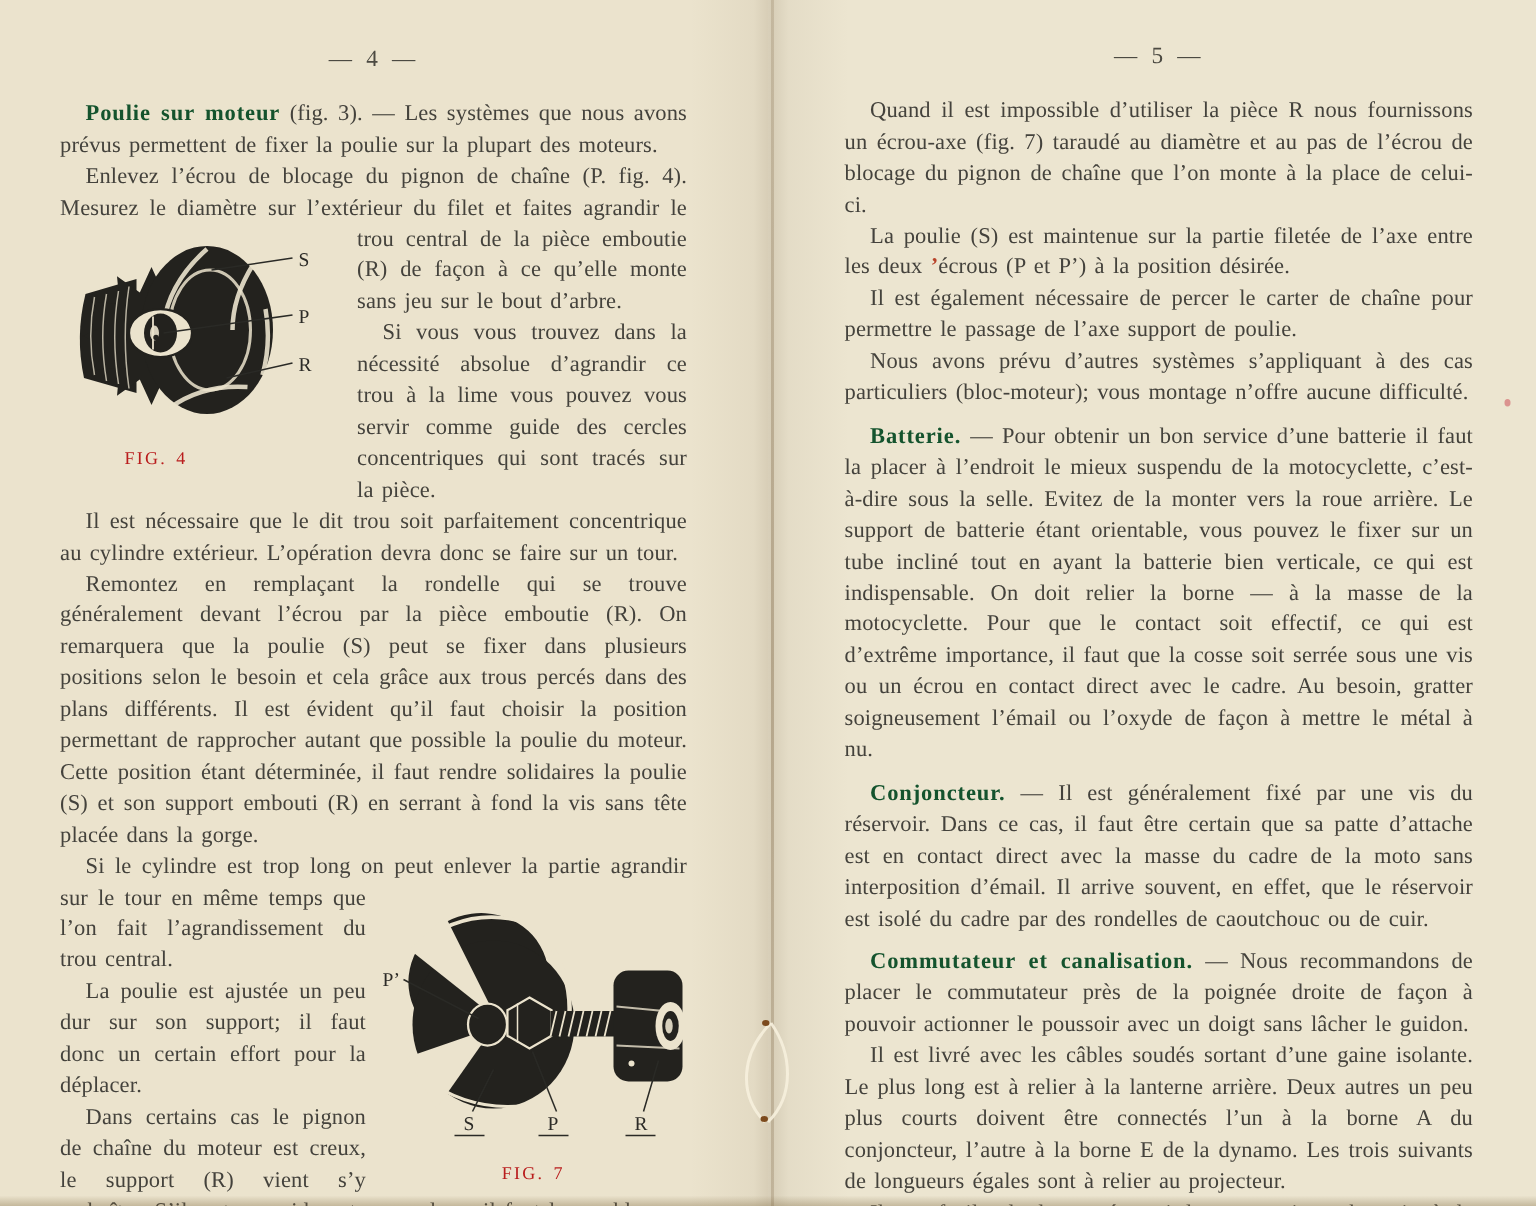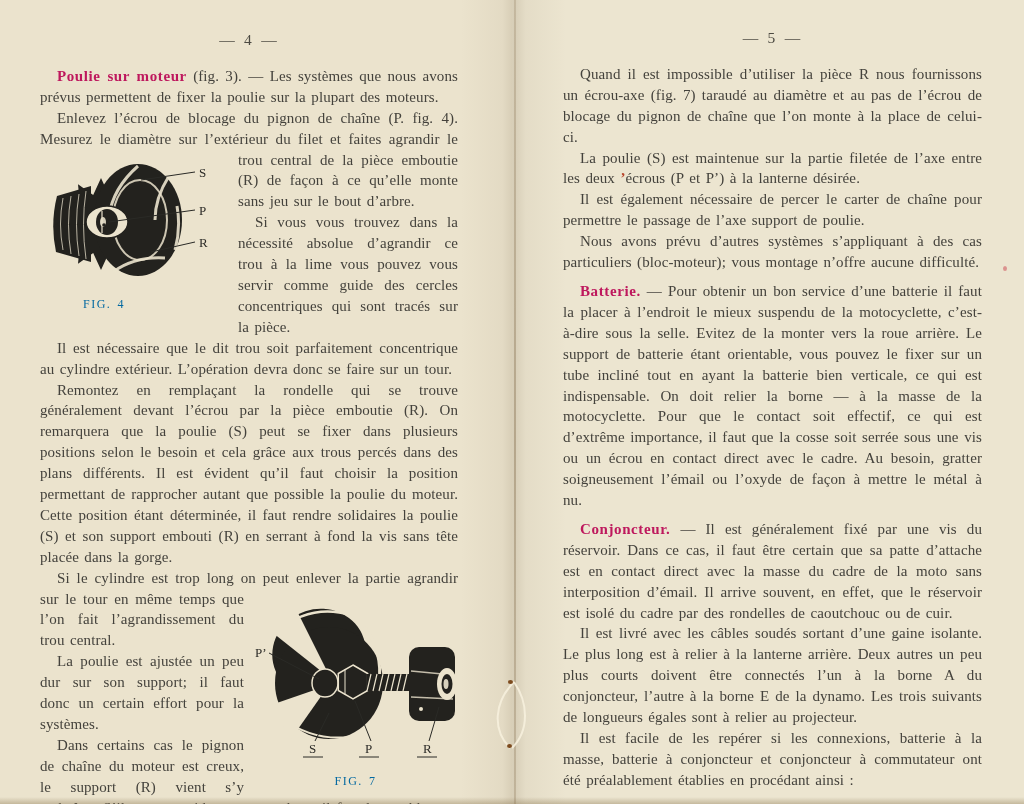--- a/index.html
+++ b/index.html
@@ -20,32 +20,32 @@
     word-spacing:1.6px;letter-spacing:0.1px;
   }
   .page-left .text-block{margin:30px 16px 0 40px;width:418px;}
   .page-right .text-block{margin:28px 0 0 51px;width:419px;}
   .page-num{
     text-align:center;font-size:15.5px;color:#4c4a42;
     letter-spacing:2px;margin:0 0 15px 0;text-indent:0;
   }
   p{margin:0;text-indent:17px;}
   .section-gap{margin-top:8px;}
-  .lead{font-weight:bold;letter-spacing:0.6px;color:#be185d;}
+  .lead{font-weight:bold;letter-spacing:0.6px;color:#14532d;}
   .red-mark{color:#b8432a;font-weight:bold;}
   .fig-left{
     float:left;width:188px;margin:4px 10px 2px 0;
     text-align:center;text-indent:0;
   }
   .fig-right{
     float:right;width:205px;margin:2px 0 4px 9px;
     text-align:center;text-indent:0;
   }
   .fig-caption{
-    font-size:12px;letter-spacing:1.5px;color:#0369a1;
+    font-size:12px;letter-spacing:1.5px;color:#b91c1c;
     margin-top:3px;text-indent:0;text-align:center;
   }
   .fig-left .fig-caption{padding-right:60px;}
   svg text{
     font-family:"Liberation Serif","DejaVu Serif",serif;
     font-size:13px;fill:#2c2b27;
   }
   
   .gutter{
     position:absolute;left:460px;top:0;width:106px;height:804px;
@@ -141,39 +141,40 @@
             <path d="M50 166 L70 166" fill="none"></path>
             <path d="M106 166 L126 166" fill="none"></path>
             <path d="M164 166 L184 166" fill="none"></path>
           </g>
           <text x="2" y="66">P’</text>
           <text x="56" y="162">S</text>
           <text x="112" y="162">P</text>
           <text x="170" y="162">R</text>
         </svg><span class="fig-caption" style="display:block;">FIG. 7</span></span><span>le tour en même temps que l’on fait l’agrandissement du trou central.</span></p>
 
-      <p><span>La poulie est ajustée un peu dur sur son support; il faut donc un certain effort pour la systèmes.</span></p>
+      <p><span>La poulie est ajustée un peu dur sur son support; il faut donc un certain effort pour la déplacer.</span></p>
       <p><span>Dans certains cas le pignon de chaîne du moteur est creux, le support (R) vient s’y emboîter. S’il reste un vide entre eux deux, il faut le combler par une rondelle.</span></p>
 
     </div>
   </div>
 
   <div class="page page-right">
     <div class="text-block">
       <p class="page-num">— 5 —</p>
 
       <p><span>Quand il est impossible d’utiliser la pièce R nous fournissons un écrou-axe (fig. 7) taraudé au diamètre et au pas de l’écrou de blocage du pignon de chaîne que l’on monte à la place de celui-ci.</span></p>
-      <p><span>La poulie (S) est maintenue sur la partie filetée de l’axe entre les deux </span><span class="red-mark">’</span><span>écrous (P et P’) à la lanterne désirée.</span></p>
+      <p><span>La poulie (S) est maintenue sur la partie filetée de l’axe entre les deux </span><span class="red-mark">’</span><span>écrous (P et P’) à la position désirée.</span></p>
       <p><span>Il est également nécessaire de percer le carter de chaîne pour permettre le passage de l’axe support de poulie.</span></p>
       <p><span>Nous avons prévu d’autres systèmes s’appliquant à des cas particuliers (bloc-moteur); vous montage n’offre aucune difficulté.</span></p>
 
       <p class="section-gap"><span class="lead">Batterie.</span><span> — Pour obtenir un bon service d’une batterie il faut la placer à l’endroit le mieux suspendu de la motocyclette, c’est-à-dire sous la selle. Evitez de la monter vers la roue arrière. Le support de batterie étant orientable, vous pouvez le fixer sur un tube incliné tout en ayant la batterie bien verticale, ce qui est indispensable. On doit relier la borne — à la masse de la motocyclette. Pour que le contact soit effectif, ce qui est d’extrême importance, il faut que la cosse soit serrée sous une vis ou un écrou en contact direct avec le cadre. Au besoin, gratter soigneusement l’émail ou l’oxyde de façon à mettre le métal à nu.</span></p>
 
       <p class="section-gap"><span class="lead">Conjoncteur.</span><span> — Il est généralement fixé par une vis du réservoir. Dans ce cas, il faut être certain que sa patte d’attache est en contact direct avec la masse du cadre de la moto sans interposition d’émail. Il arrive souvent, en effet, que le réservoir est isolé du cadre par des rondelles de caoutchouc ou de cuir.</span></p>
 
+      <p class="section-gap"><span class="lead">Commutateur et canalisation.</span><span> — Nous recommandons de placer le commutateur près de la poignée droite de façon à pouvoir actionner le poussoir avec un doigt sans lâcher le guidon.</span></p>
 
       <p><span>Il est livré avec les câbles soudés sortant d’une gaine isolante. Le plus long est à relier à la lanterne arrière. Deux autres un peu plus courts doivent être connectés l’un à la borne A du conjoncteur, l’autre à la borne E de la dynamo. Les trois suivants de longueurs égales sont à relier au projecteur.</span></p>
       <p><span>Il est facile de les repérer si les connexions, batterie à la masse, batterie à conjoncteur et conjoncteur à commutateur ont été préalablement établies en procédant ainsi :</span></p>
 
     </div>
   </div>
 
   <div class="gutter"></div>
   <div class="crease"></div>
   <svg class="thread-svg" width="70" height="90">

